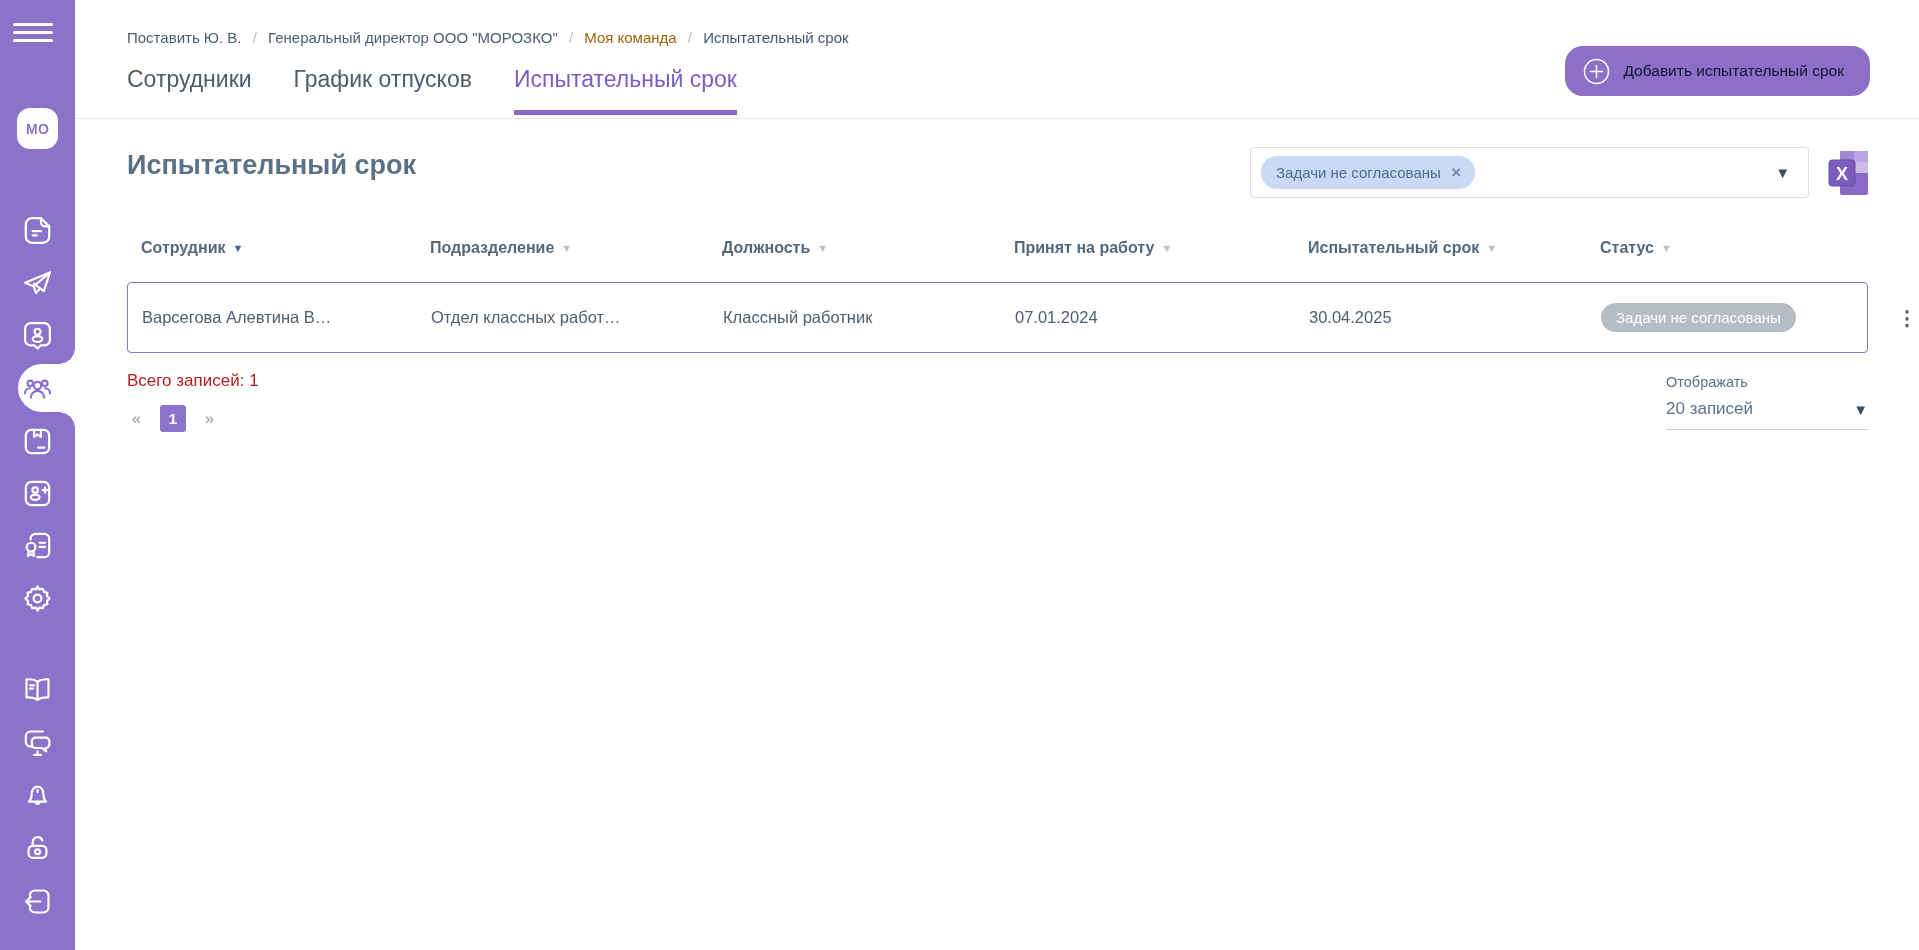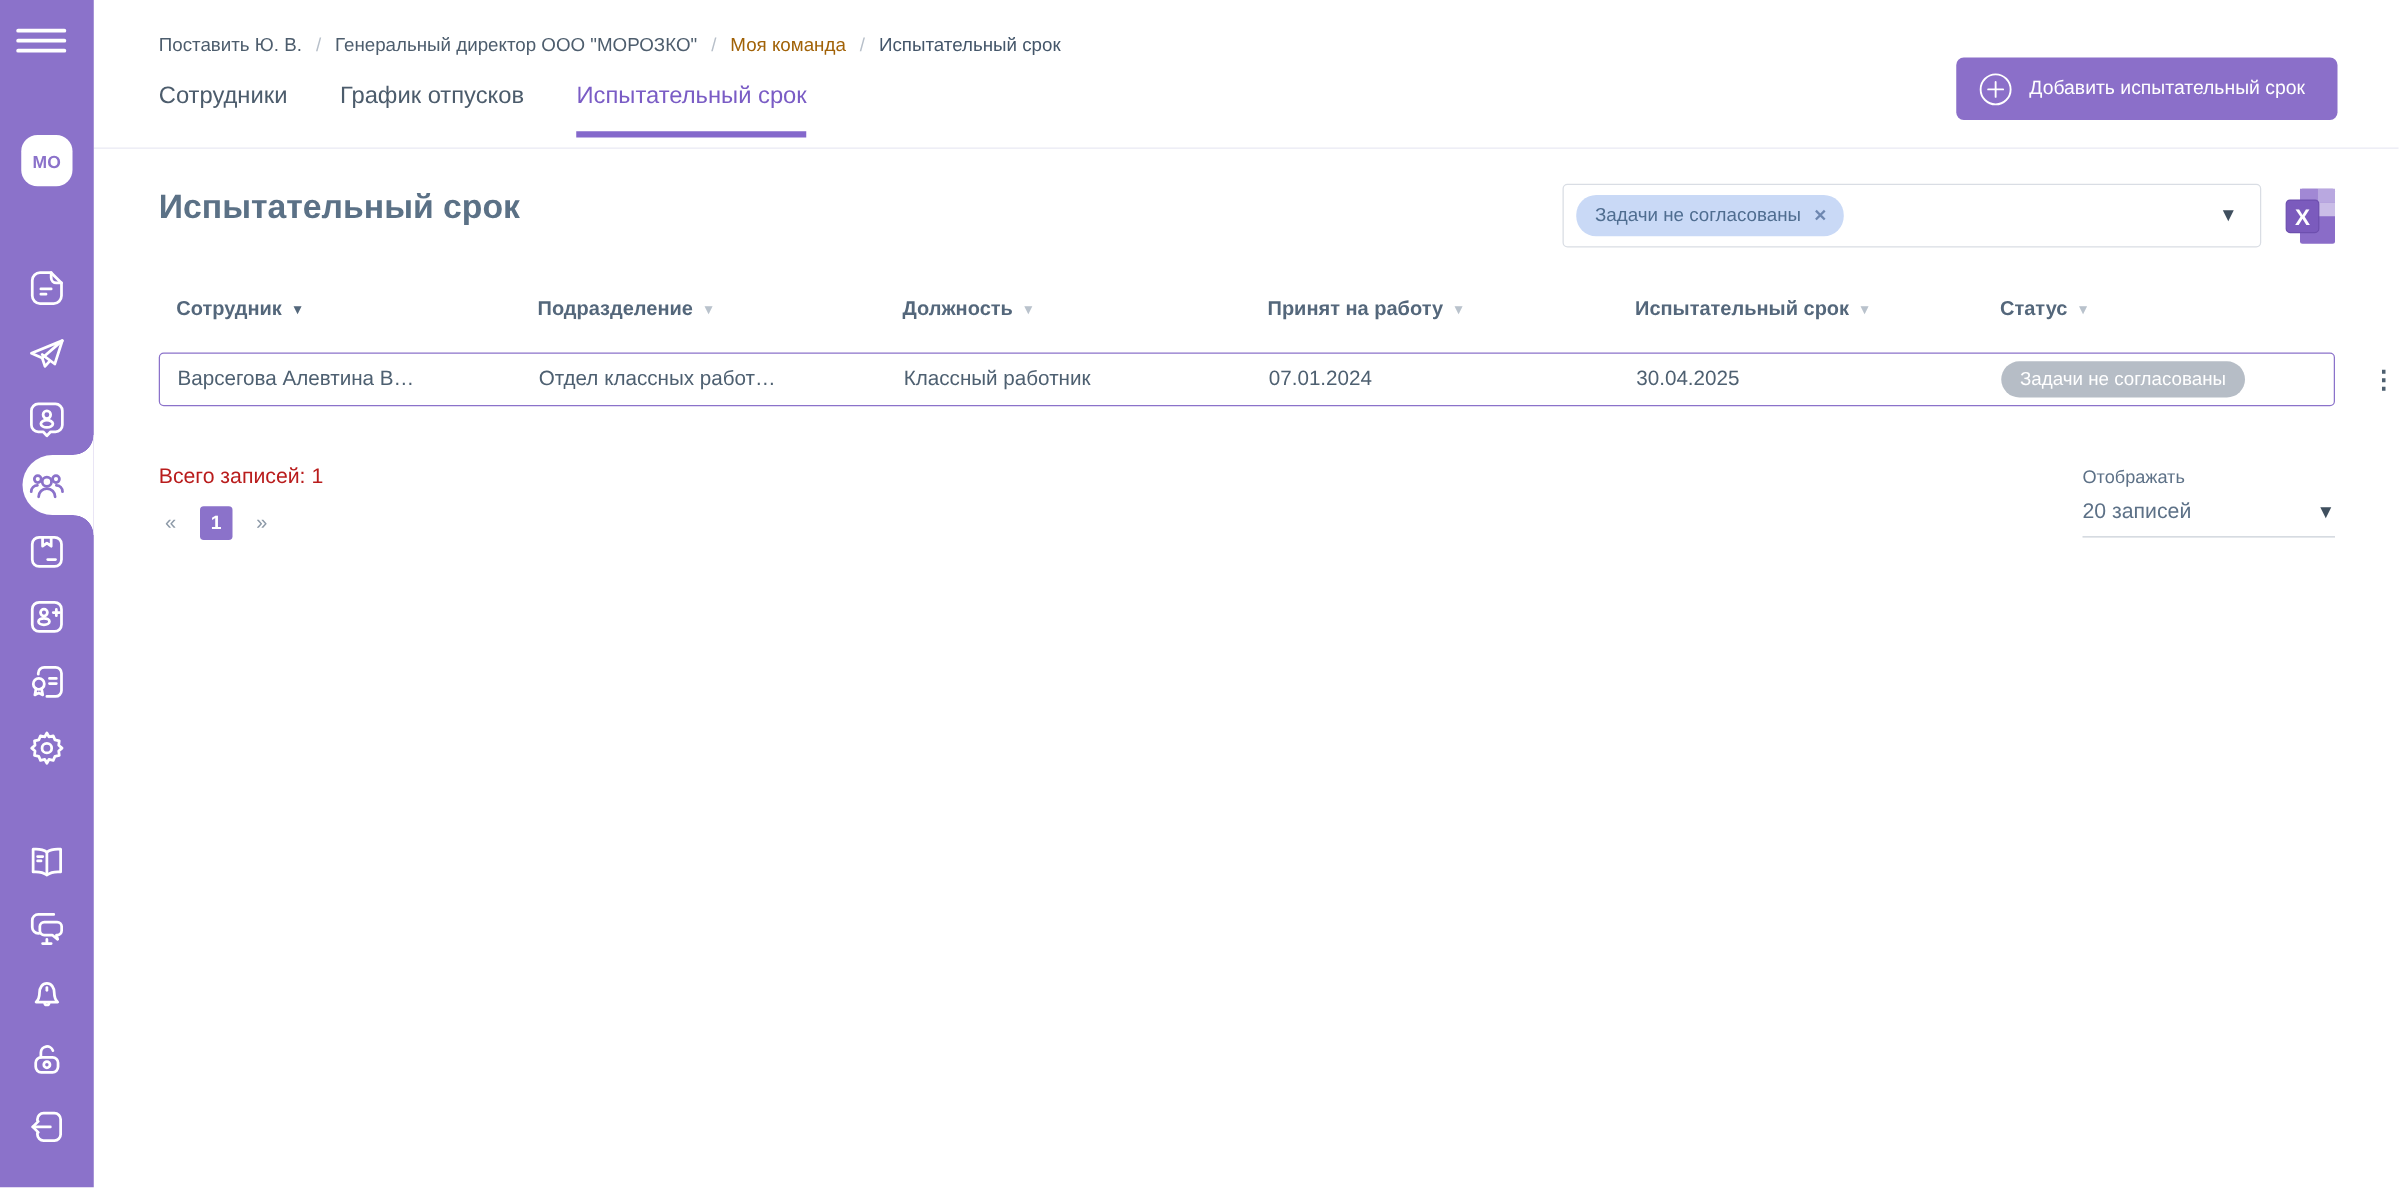--- a/index.html
+++ b/index.html
@@ -30,26 +30,26 @@
   .main { position:absolute; left:75px; top:0; width:1844px; height:950px; background:#fff; }
 
   .breadcrumb { position:absolute; left:52px; top:27px; font-size:15px; color:#4d5d6d; }
   .breadcrumb span { vertical-align:middle; }
   .crumb { cursor:pointer; }
   .crumb.muted { color:#a16207; }
   .crumb.current { color:#44566a; cursor:default; }
   .crumb-sep { color:#b7bfc9; margin:0 7px; }
 
   .tabs { position:absolute; left:52px; top:66px; display:flex; gap:42px; }
-  .tab { font-size:19px; color:#4c5c6c; padding-bottom:17px; cursor:pointer; border-bottom:5px solid transparent; }
+  .tab { font-size:23px; color:#4c5c6c; padding-bottom:17px; cursor:pointer; border-bottom:5px solid transparent; }
   .tab.active { color:#7a5cc5; border-bottom-color:#8468cb; }
   .header-divider { position:absolute; left:0; top:118px; width:1844px; height:1px; background:#e9e9f3; }
 
   .add-btn { position:absolute; right:49px; top:46px; height:50px; padding:0 26px 0 18px;
-             background:#8b6fc9; border:none; border-radius:6px; color:#ffffff; font-size:15.5px;
+             background:#8b6fc9; border:none; border-radius:18px; color:#0f172a; font-size:15.5px;
              display:flex; align-items:center; gap:13px; cursor:pointer;
              font-family:"Liberation Sans", sans-serif; }
 
   .page-title { position:absolute; left:52px; top:150px; font-size:27px; font-weight:bold; color:#5b7186; }
 
   .filter-select { position:absolute; left:1175px; top:147px; width:559px; height:51px; background:#fff;
                    border:1px solid #d9dde4; border-radius:4px; display:flex; align-items:center;
                    padding:0 18px 0 10px; cursor:pointer; }
   .chip { display:flex; align-items:center; gap:10px; background:#c9d9f6; border-radius:16px;
           height:33px; padding:0 13px 0 15px; font-size:15px; color:#4f6d90; }
@@ -58,21 +58,21 @@
 
   .excel-btn { position:absolute; left:1751px; top:149px; width:46px; height:48px; cursor:pointer; }
 
   
   .tbl { position:absolute; left:52px; width:1741px;gap:24px; }
   .tbl-grid { display:grid; grid-template-columns:265px 268px 268px 270px 268px 272px 1fr; align-items:center; }
   .tbl-head { top:226px; height:44px; padding-left:14px; }
   .th { font-size:16px; font-weight:bold; color:#54677b; display:flex; align-items:center; gap:7px; cursor:pointer; }
   .sort { font-size:11px; color:#b9c2cc; }
   .sort.on { color:#54677b; }
-  .tbl-row { top:282px; height:43px; border:1.5px solid #8b72ca; border-radius:4px; background:#fff;
+  .tbl-row { top:282px; height:71px; border:1.5px solid #8b72ca; border-radius:4px; background:#fff;
              padding-left:14px; font-size:16.5px; color:#4e6071; cursor:pointer; }
   .badge { display:inline-block; background:#b6bdc6; color:#fff; font-size:15px; border-radius:16px;
            padding:6px 15px; max-width:250px; white-space:nowrap; }
   .kebab { justify-self:end; padding-right:14px; color:#4d5f6f; font-size:20px; letter-spacing:0;
            line-height:14px; cursor:pointer; font-weight:bold; }
 
   .context-menu { position:absolute; left:1532px; top:325px; width:250px; height:49px; background:#eceaf9;
                   box-shadow:0 3px 8px rgba(90,80,140,.10); display:flex; align-items:center;
                   justify-content:center; z-index:3; }
   .context-item { font-size:17px; color:#414e5c; cursor:pointer; white-space:nowrap; }

